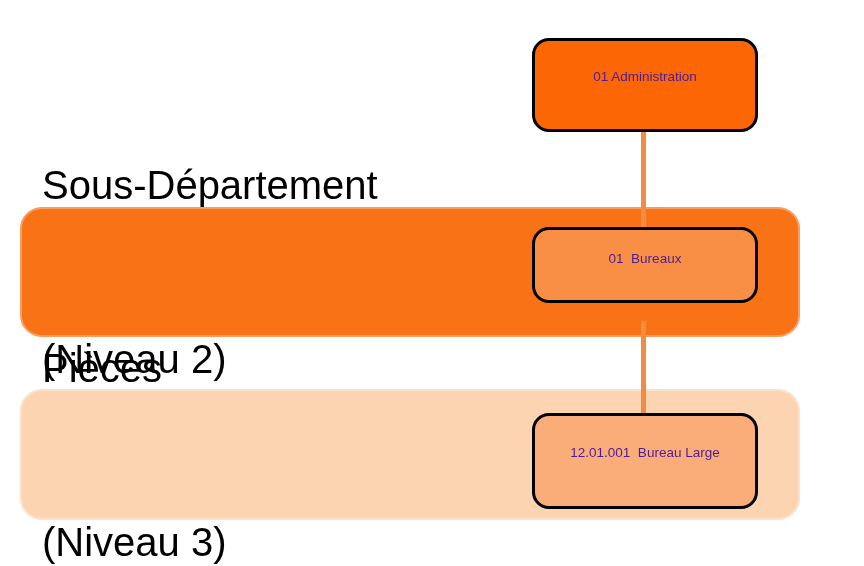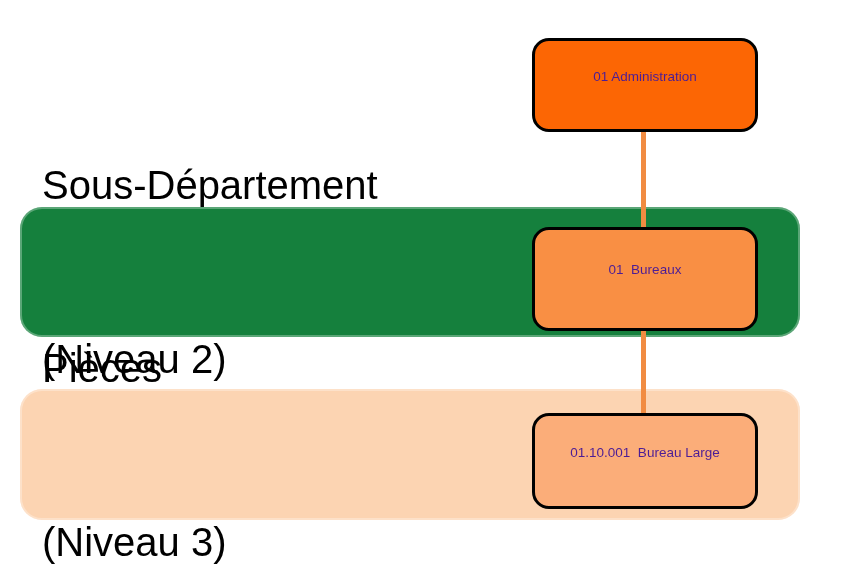--- a/index.html
+++ b/index.html
@@ -48,21 +48,21 @@
     position: absolute;
     left: 532px;
     width: 226px;
     height: 94px;
     box-sizing: border-box;
     border: 3px solid #000000;
     border-radius: 17px;
     z-index: 3;
   }
   .node-1 { top: 38px;  }
-  .node-2 { top: 227px; height: 104px; }
+  .node-2 { top: 227px; height: 76px; }
   .node-3 { top: 413px; height: 96px; }
   .node-label {
     position: absolute;
     left: 0;
     right: 0;
     top: 40%;
     transform: translateY(-50%);
     text-align: center;
     color: #4c1d95;
     font-size: 13.5px;
@@ -71,21 +71,21 @@
 </style>
 </head>
 <body>
 
 <div class="stage">
 
   <div class="connector connector-1" style="background: rgb(241, 140, 66);"></div>
   <div class="connector connector-2" style="background: rgb(241, 140, 66);"></div>
 
 
-  <div class="band band-2" style="background: #15803d;">
+  <div class="band band-2" style="background: #f97316;">
     <div class="band-label">
       <div>Sous-Département</div>
       <div>(Niveau 2)</div>
     </div>
   </div>
 
   <div class="band band-3" style="background: rgb(252, 212, 178);">
     <div class="band-label">
       <div>Pièces</div>
       <div>(Niveau 3)</div>
@@ -94,16 +94,16 @@
 
   <div class="node node-1" style="background: rgb(252, 102, 4);">
     <div class="node-label">01 Administration</div>
   </div>
 
   <div class="node node-2" style="background: rgb(249, 143, 68);">
     <div class="node-label">01  Bureaux</div>
   </div>
 
   <div class="node node-3" style="background: rgb(251, 173, 121);">
-    <div class="node-label">01.10.001  Bureau Large</div>
+    <div class="node-label">12.01.001  Bureau Large</div>
   </div>
 
 </div>
 
 </body></html>

